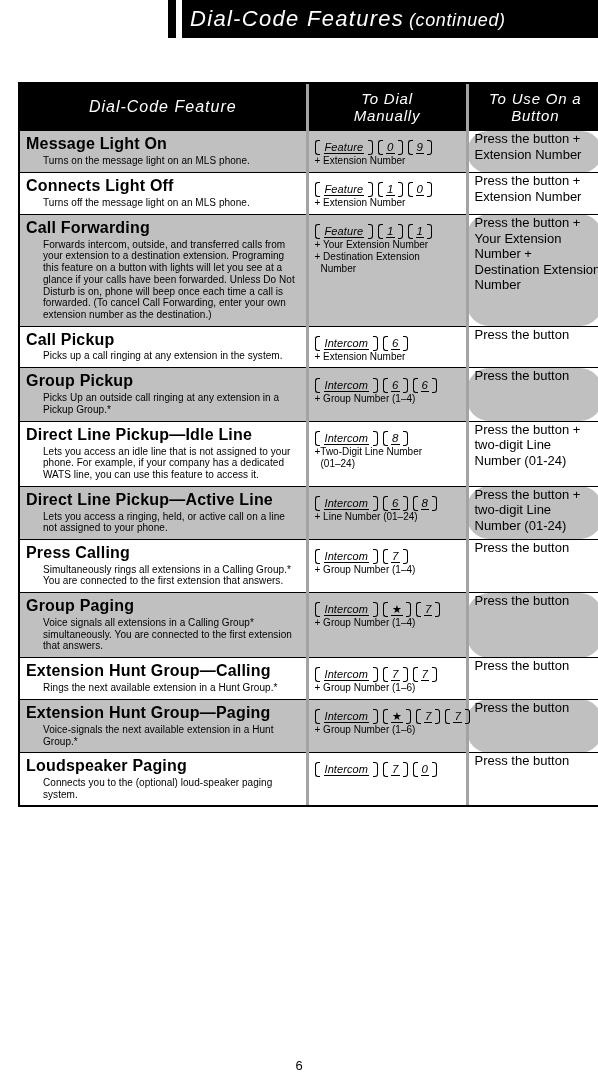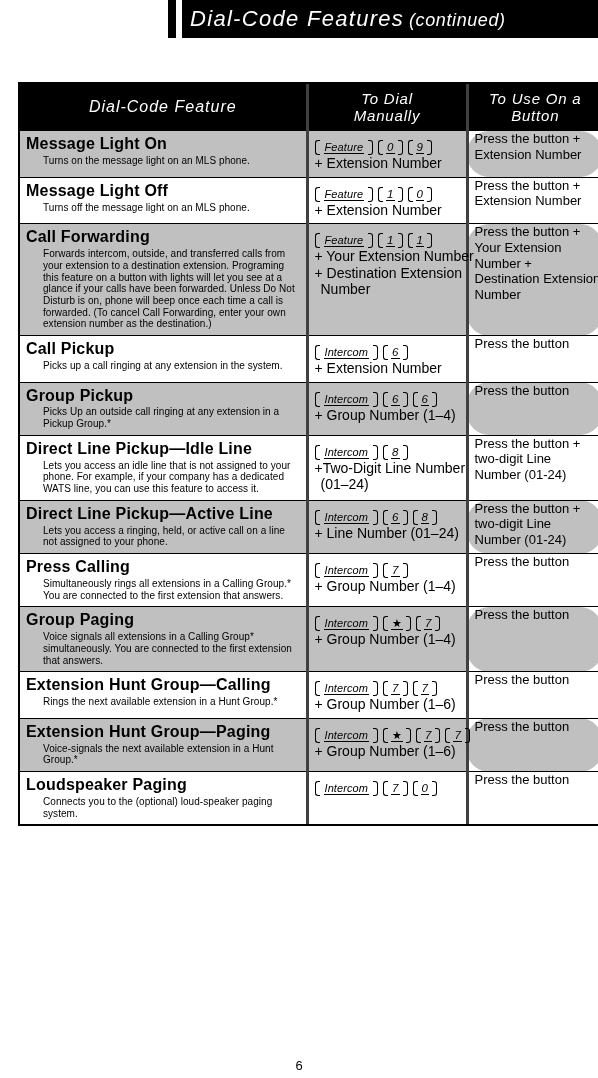--- a/index.html
+++ b/index.html
@@ -98,21 +98,21 @@
     padding: 4px 6px 5px 6px;
     border: 0;
     box-sizing: border-box;
   }
   tbody tr.shade td { background: #c0c0c0; }
   tbody tr.plain td { background: #ffffff; }
 
   
   td.col-dial, th.col-dial,
   td.col-btn,  th.col-btn {
-    border-left: 3px solid #404040;
+    border-left: 3px solid #a3a3a3;
   }
   
   tbody tr td { border-bottom: 1px solid #000000; }
   tbody tr:last-child td { border-bottom: 0; }
 
   .feat-title {
     font-weight: bold;
     font-size: 16px;
     line-height: 1.18;
     margin: 0 0 1px 0;
@@ -127,21 +127,21 @@
 
   .dial-cell { font-size: 13px; line-height: 1.2; }
   .key-row {
     margin: 3px 0 1px 0;
     white-space: nowrap;
     display: block;
     min-height: 16px;
   }
   .dial-note {
     display: block;
-    font-size: 14px;
+    font-size: 10px;
     line-height: 1.18;
     white-space: nowrap;
   }
   .dial-note.indent { padding-left: 6px; }
 
   .btn-cell {
     font-size: 13px;
     line-height: 1.2;
     padding-top: 0;
     border-radius: 22px;
@@ -257,21 +257,21 @@
             <span class="key-row"><span class="key word"><span class="cap">Feature</span></span><span class="key digit"><span class="cap">0</span></span><span class="key digit"><span class="cap">9</span></span></span>
             <span class="dial-note">+ Extension Number</span>
           </td>
           <td class="col-btn btn-cell">
             <span class="btn-line">Press the button +</span>
             <span class="btn-line">Extension Number</span>
           </td>
         </tr>
         <tr class="plain">
           <td>
-            <div class="feat-title">Message Light Off</div>
+            <div class="feat-title">Connects Light Off</div>
             <div class="feat-desc">Turns off the message light on an MLS phone.</div>
           </td>
           <td class="col-dial dial-cell">
             <span class="key-row"><span class="key word"><span class="cap">Feature</span></span><span class="key digit"><span class="cap">1</span></span><span class="key digit"><span class="cap">0</span></span></span>
             <span class="dial-note">+  Extension  Number</span>
           </td>
           <td class="col-btn btn-cell">
             <span class="btn-line">Press the button +</span>
             <span class="btn-line">Extension Number</span>
           </td>

